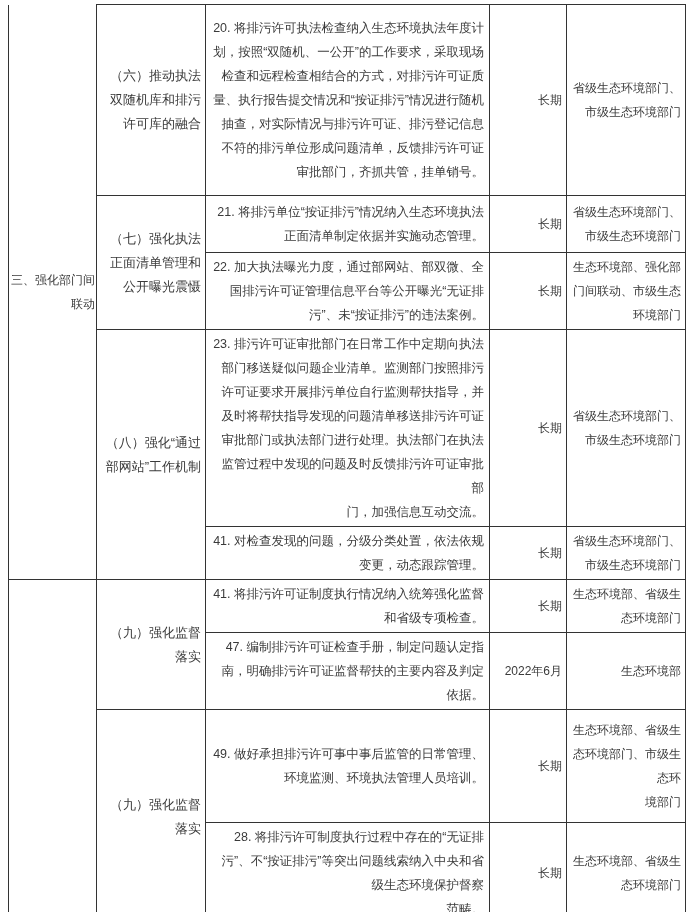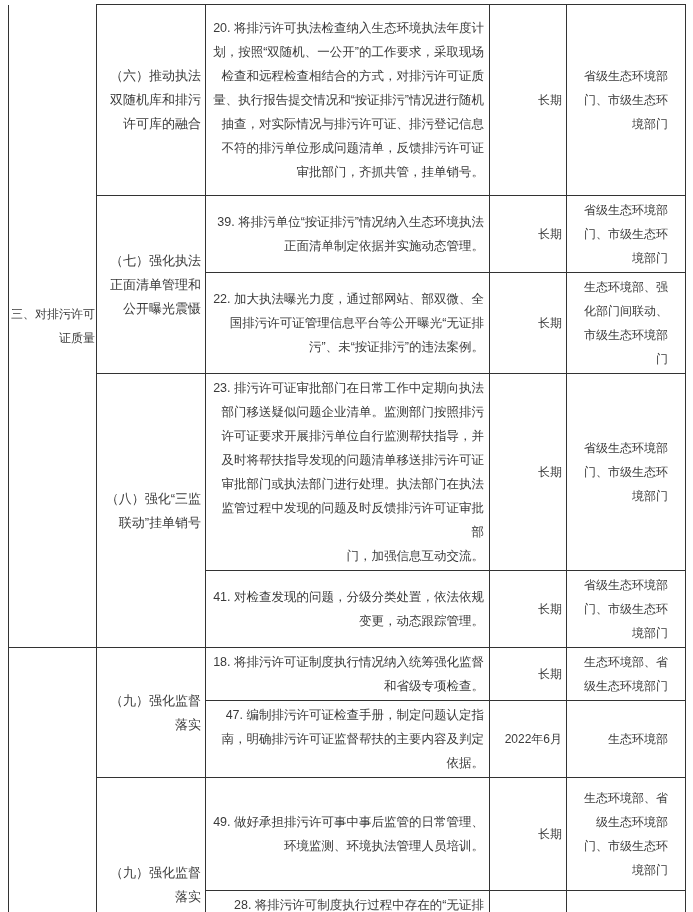--- a/index.html
+++ b/index.html
@@ -22,71 +22,71 @@
     line-height: 24px;
     text-align: right;
     vertical-align: middle;
     padding: 2px 4px;
     overflow: hidden;
     white-space: pre-line;
   }
   td.c1 { padding: 2px 1px; }
   td.c2 { font-size: 13px; padding: 2px 4px; }
   td.c3 { font-size: 12.5px; padding: 2px 5px; }
-  td.c5 { padding: 2px 17px; }
+  td.c5 { padding: 2px 4px; }
   td.cut-top { border-top: none; }
   td.cut-bottom { border-bottom: none; }
 </style>
 </head>
 <body>
 
 <div class="page">
   <table class="plan">
     <colgroup>
       <col style="width:88px">
       <col style="width:109px">
       <col style="width:284px">
       <col style="width:77px">
       <col style="width:119px">
     </colgroup>
     <tbody>
       <tr style="height:191px">
-        <td class="c1 cut-top" rowspan="5">三、对排污许可证质量</td>
+        <td class="c1 cut-top" rowspan="5">三、强化部门间联动</td>
         <td class="c2">（六）推动执法双随机库和排污许可库的融合</td>
         <td class="c3">20. 将排污许可执法检查纳入生态环境执法年度计划，按照“双随机、一公开”的工作要求，采取现场检查和远程检查相结合的方式，对排污许可证质量、执行报告提交情况和“按证排污”情况进行随机抽查，对实际情况与排污许可证、排污登记信息不符的排污单位形成问题清单，反馈排污许可证审批部门，齐抓共管，挂单销号。</td>
         <td class="c4">长期</td>
         <td class="c5">省级生态环境部门、市级生态环境部门</td>
       </tr>
       <tr style="height:57px">
         <td class="c2" rowspan="2">（七）强化执法正面清单管理和公开曝光震慑</td>
-        <td class="c3">39. 将排污单位“按证排污”情况纳入生态环境执法正面清单制定依据并实施动态管理。</td>
+        <td class="c3">21. 将排污单位“按证排污”情况纳入生态环境执法正面清单制定依据并实施动态管理。</td>
         <td class="c4">长期</td>
         <td class="c5">省级生态环境部门、市级生态环境部门</td>
       </tr>
       <tr style="height:61px">
         <td class="c3">22. 加大执法曝光力度，通过部网站、部双微、全国排污许可证管理信息平台等公开曝光“无证排污”、未“按证排污”的违法案例。</td>
         <td class="c4">长期</td>
         <td class="c5">生态环境部、强化部门间联动、市级生态环境部门</td>
       </tr>
       <tr style="height:190px">
-        <td class="c2" rowspan="2">（八）强化“三监联动”挂单销号</td>
+        <td class="c2" rowspan="2">（八）强化“通过部网站”工作机制</td>
         <td class="c3">23. 排污许可证审批部门在日常工作中定期向执法部门移送疑似问题企业清单。监测部门按照排污许可证要求开展排污单位自行监测帮扶指导，并及时将帮扶指导发现的问题清单移送排污许可证审批部门或执法部门进行处理。执法部门在执法监管过程中发现的问题及时反馈排污许可证审批部
 门，加强信息互动交流。</td>
         <td class="c4">长期</td>
         <td class="c5">省级生态环境部门、市级生态环境部门</td>
       </tr>
       <tr style="height:53px">
         <td class="c3">41. 对检查发现的问题，分级分类处置，依法依规变更，动态跟踪管理。</td>
         <td class="c4">长期</td>
         <td class="c5">省级生态环境部门、市级生态环境部门</td>
       </tr>
       <tr style="height:52px">
         <td class="c1 cut-bottom" rowspan="5"></td>
         <td class="c2" rowspan="2">（九）强化监督落实</td>
-        <td class="c3">18. 将排污许可证制度执行情况纳入统筹强化监督和省级专项检查。</td>
+        <td class="c3">41. 将排污许可证制度执行情况纳入统筹强化监督和省级专项检查。</td>
         <td class="c4">长期</td>
         <td class="c5">生态环境部、省级生态环境部门</td>
       </tr>
       <tr style="height:60px">
         <td class="c3">47. 编制排污许可证检查手册，制定问题认定指南，明确排污许可证监督帮扶的主要内容及判定依据。</td>
         <td class="c4">2022年6月</td>
         <td class="c5">生态环境部</td>
       </tr>
       <tr style="height:113px">
         <td class="c2" rowspan="2">（九）强化监督落实</td>

